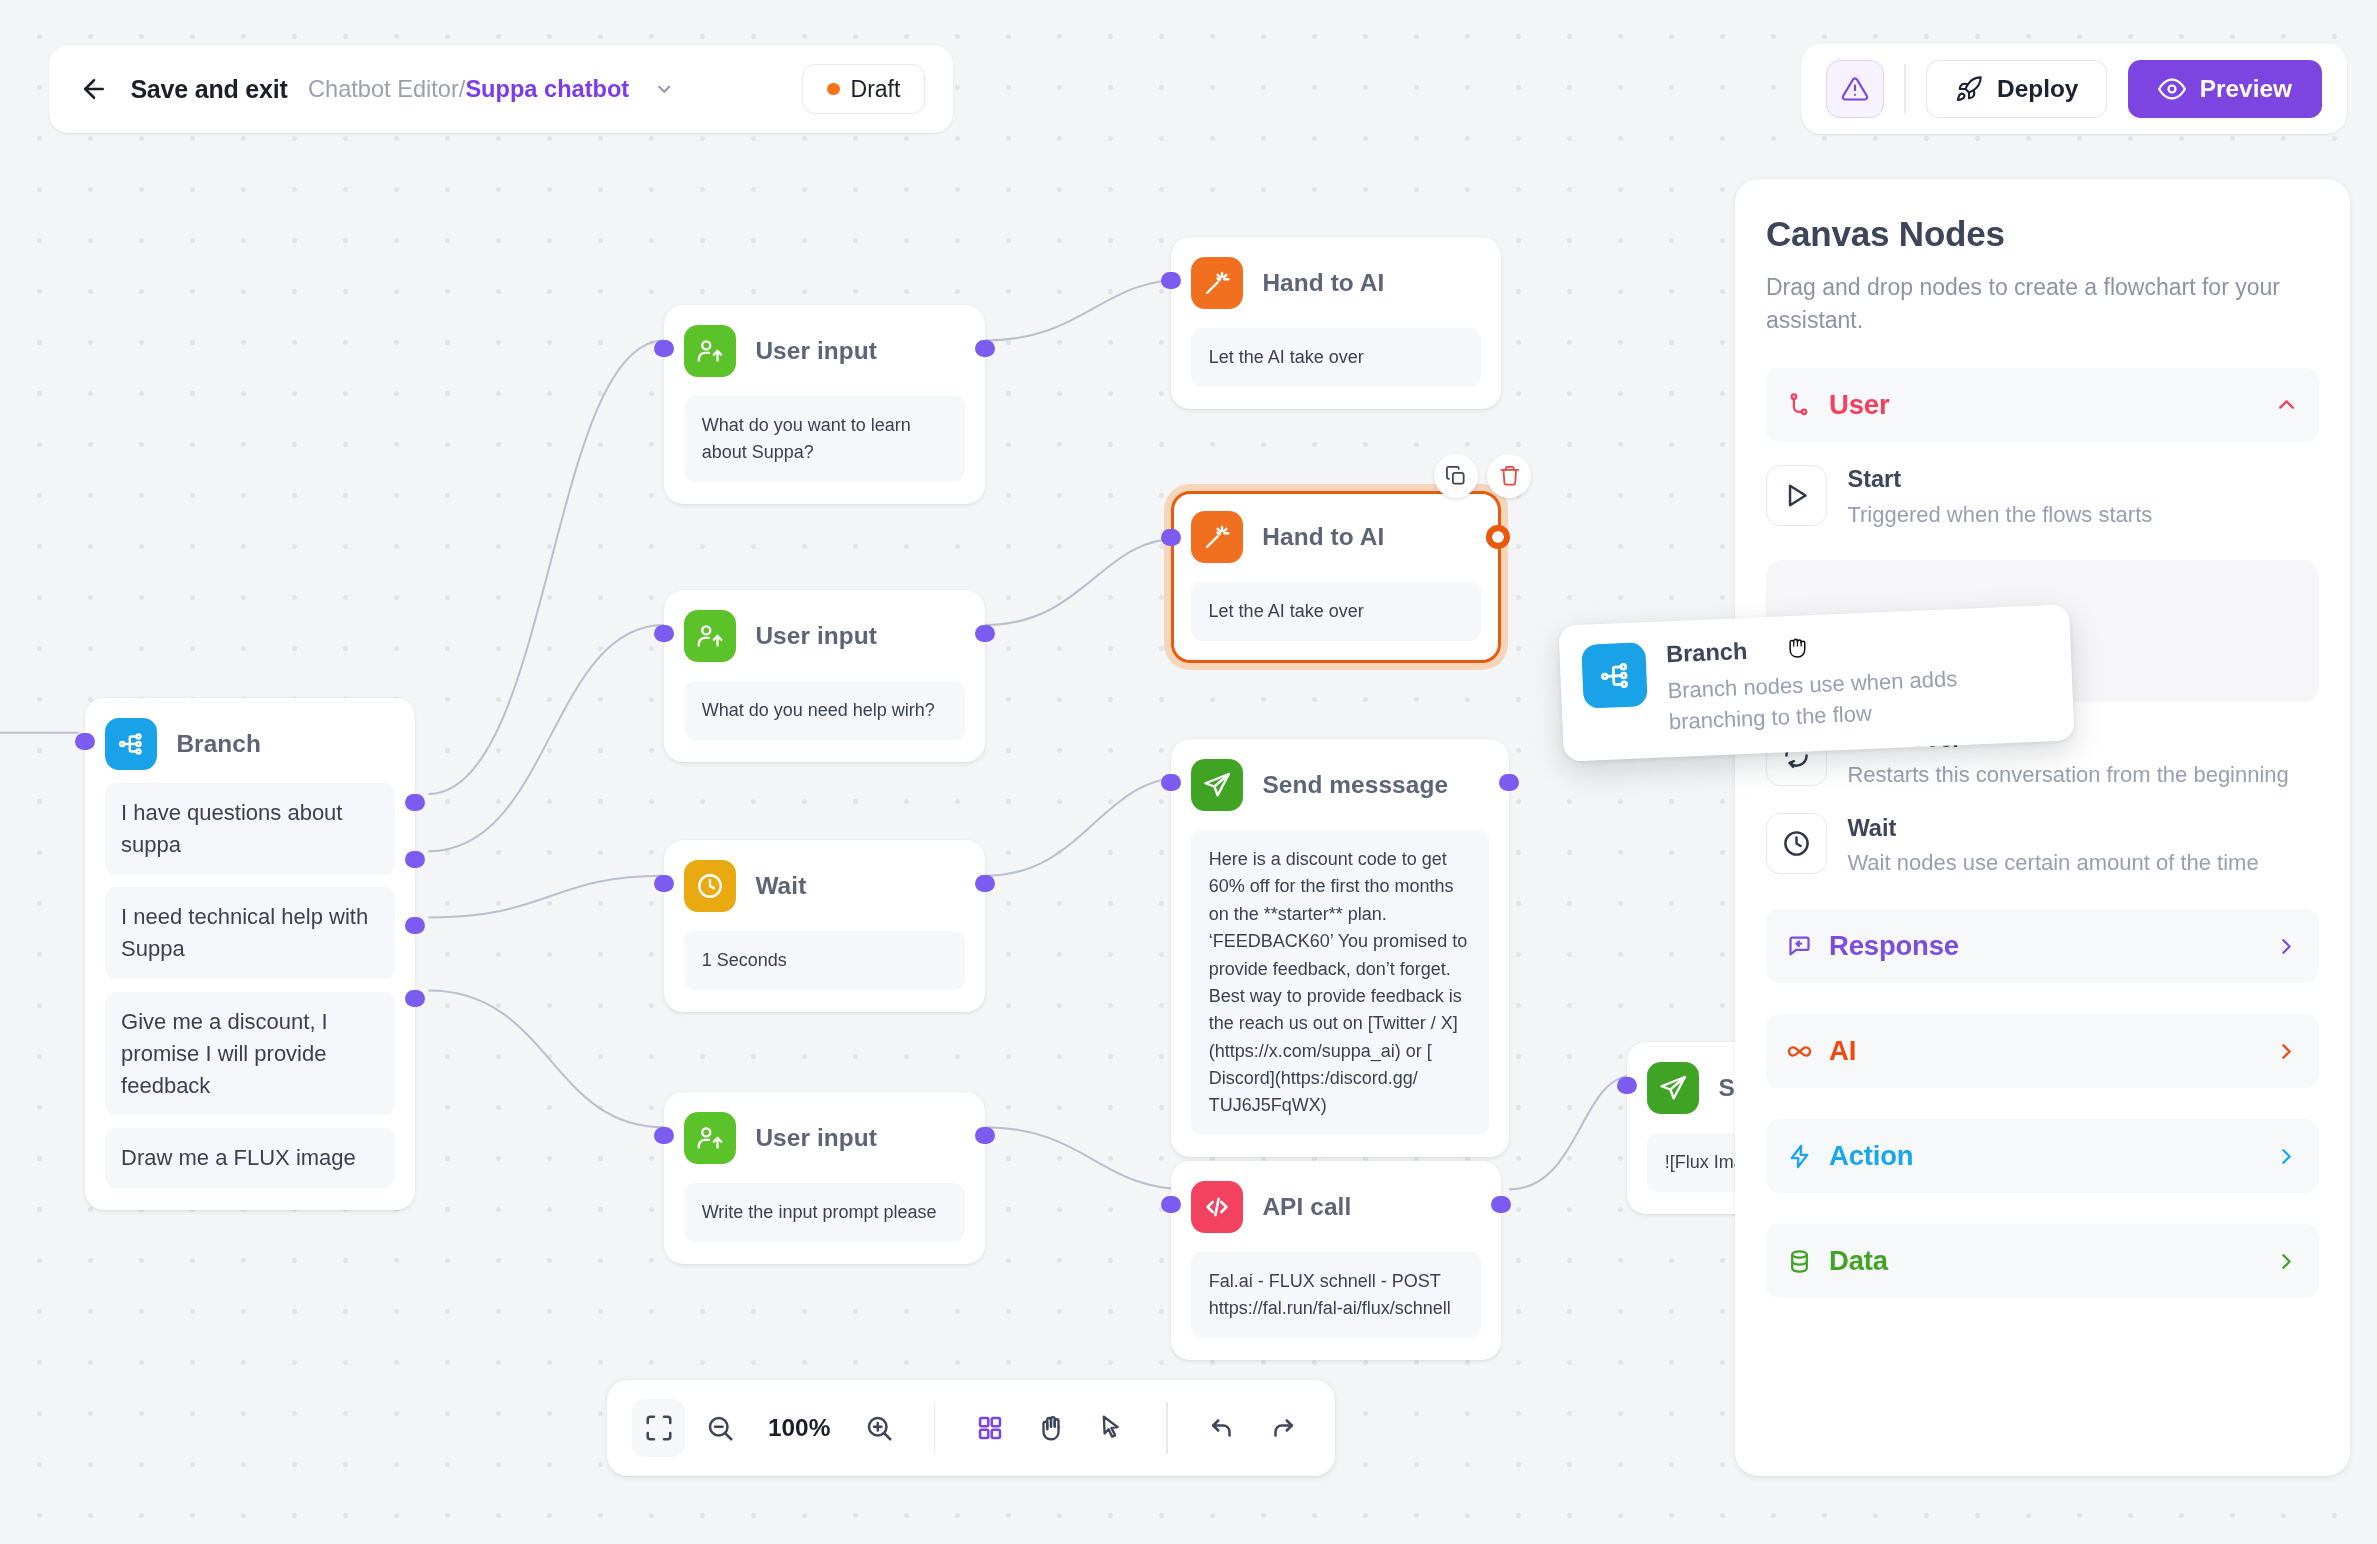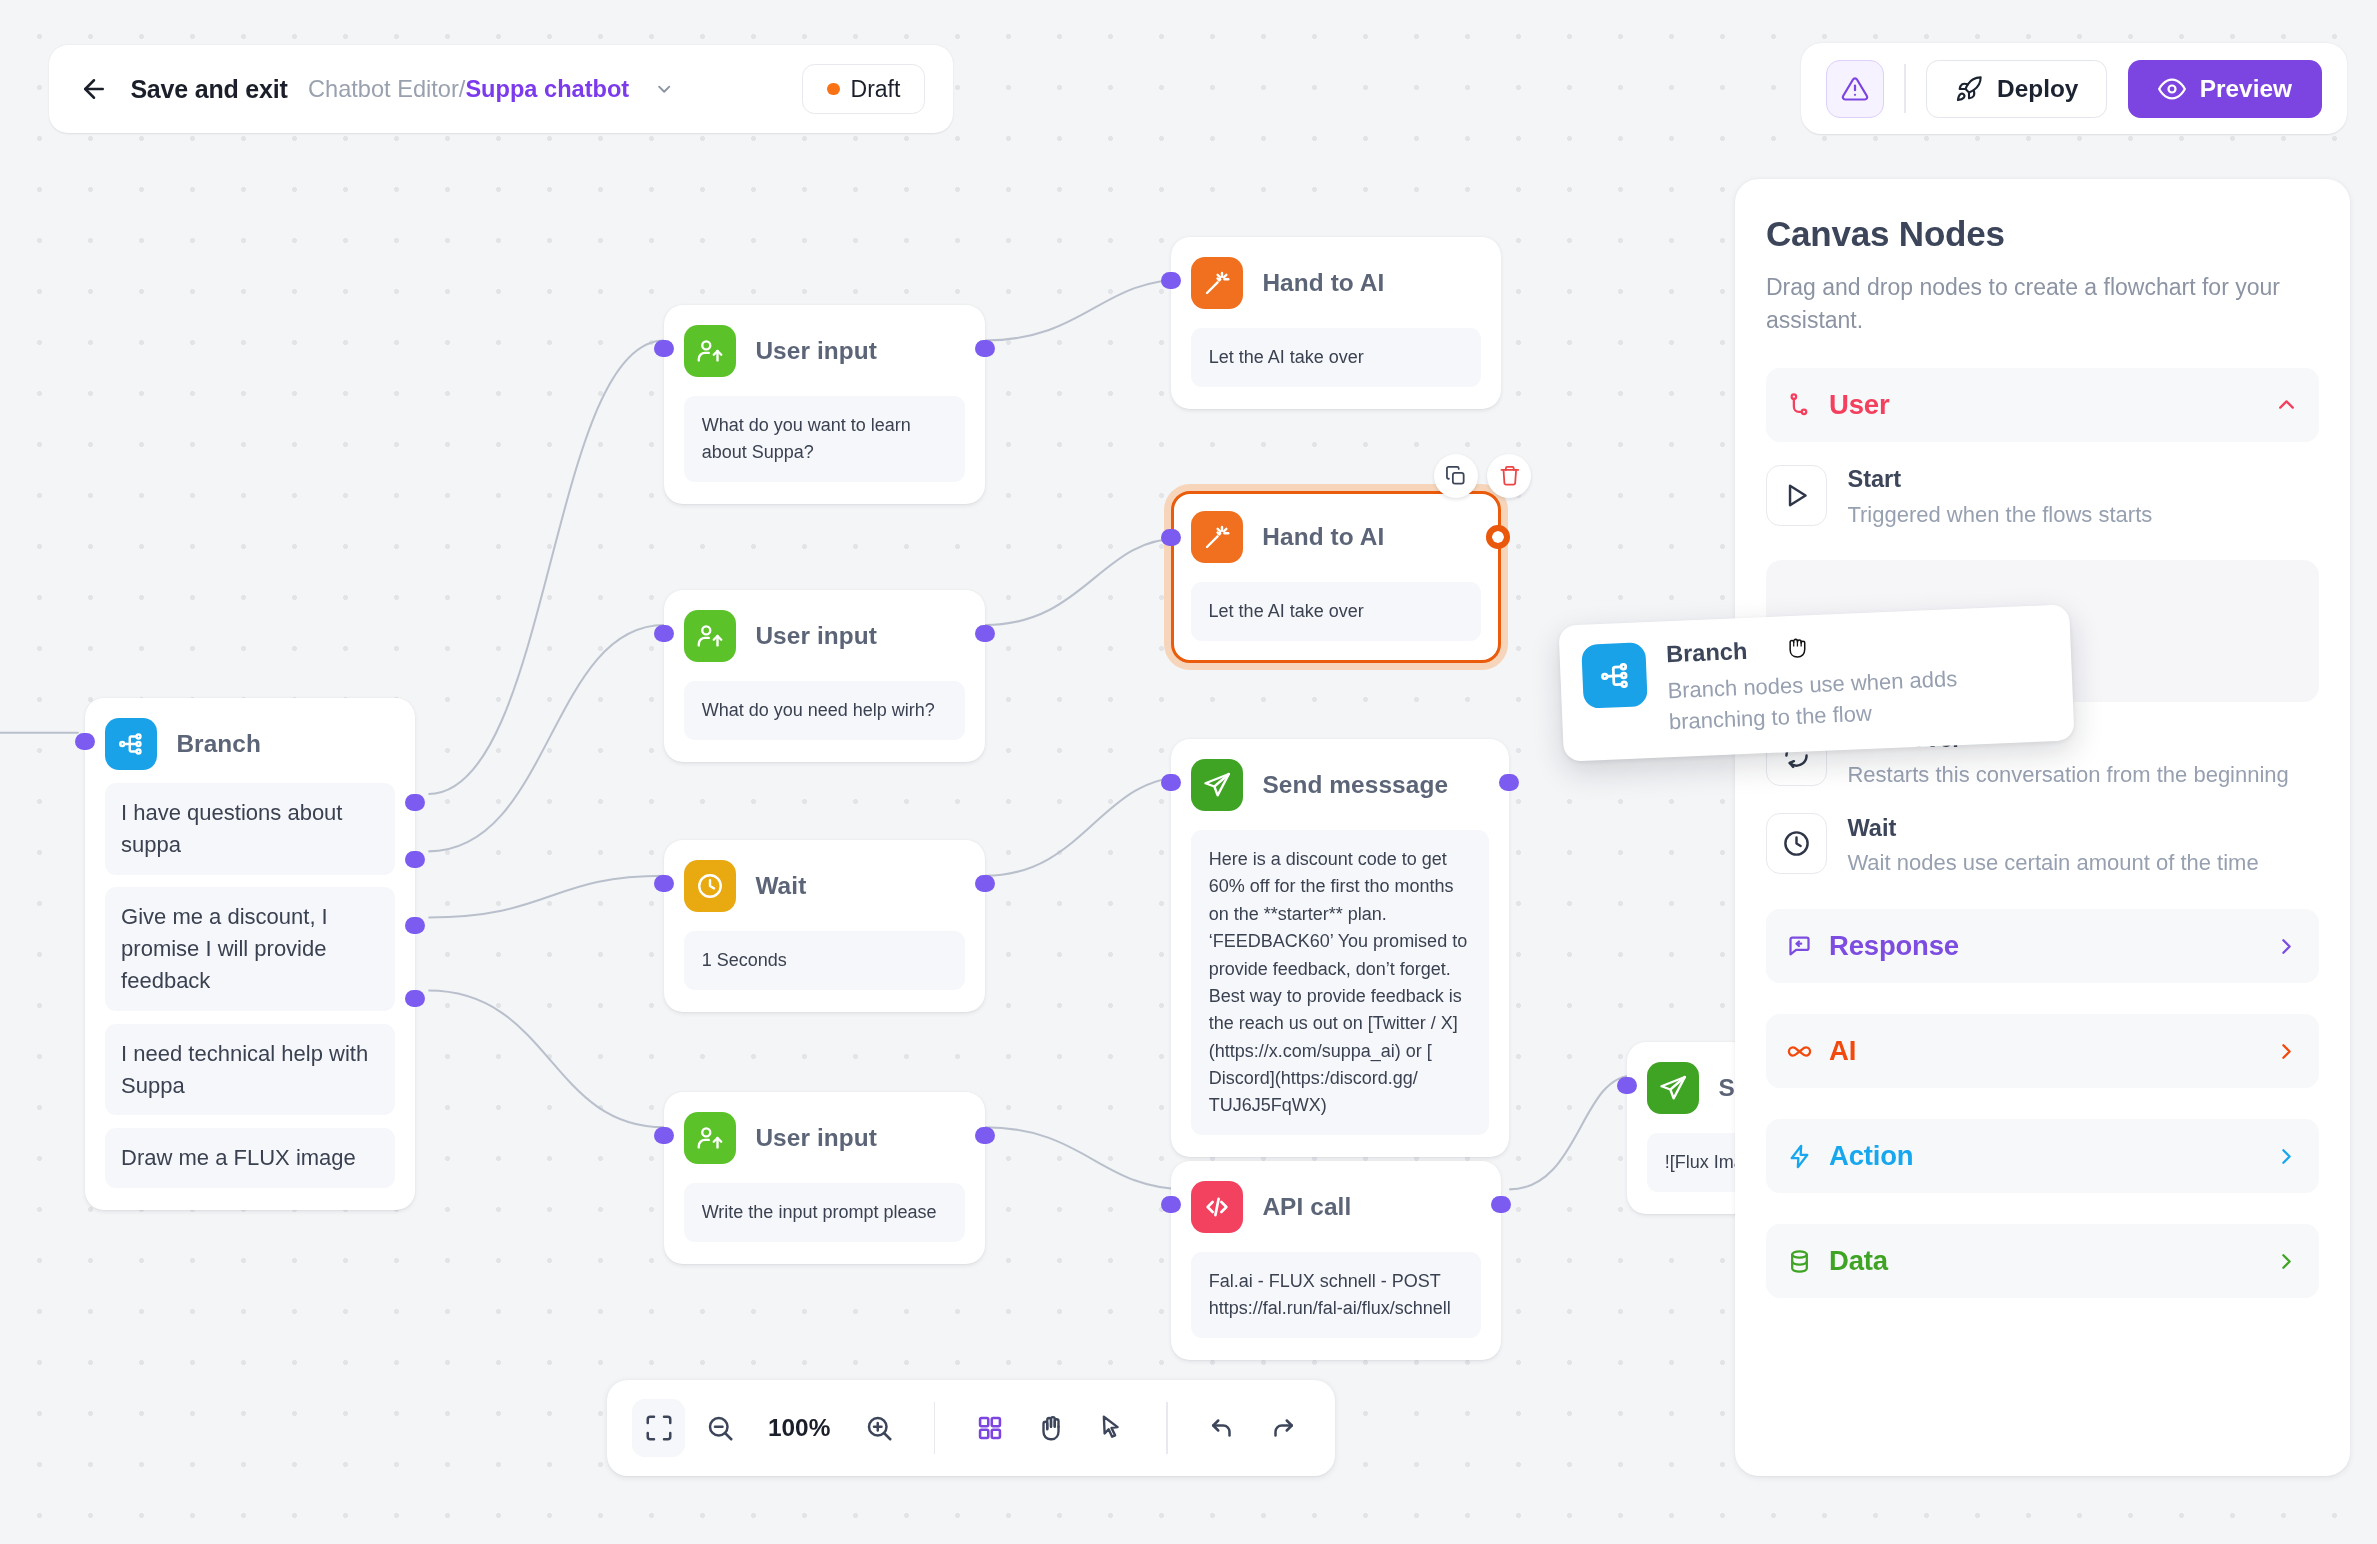--- a/index.html
+++ b/index.html
@@ -286,22 +286,22 @@
             <circle cx="18" cy="18" r="1.6"></circle>
             <path d="M6.6 12h4.4"></path>
             <path d="M11 12V7.2a1.2 1.2 0 011.2-1.2h4.2"></path>
             <path d="M11 12h5.4"></path>
             <path d="M11 12v4.8a1.2 1.2 0 001.2 1.2h4.2"></path>
           </svg>
       </div>
       <div class="node-title">Branch</div>
     </div>
     <div class="opt">I have questions about suppa</div>
+    <div class="opt">I need technical help with Suppa</div>
     <div class="opt">Give me a discount, I promise I will provide feedback</div>
-    <div class="opt">I need technical help with Suppa</div>
     <div class="opt">Draw me a FLUX image</div>
     <div class="h right" style="top:96px;"></div>
     <div class="h right" style="top:153px;"></div>
     <div class="h right" style="top:219px;"></div>
     <div class="h right" style="top:292px;"></div>
   </div>
 
   <div class="node" style="left:664px; top:305px; width:321px;">
     <div class="h left" style="top:35px;"></div>
     <div class="node-head">

